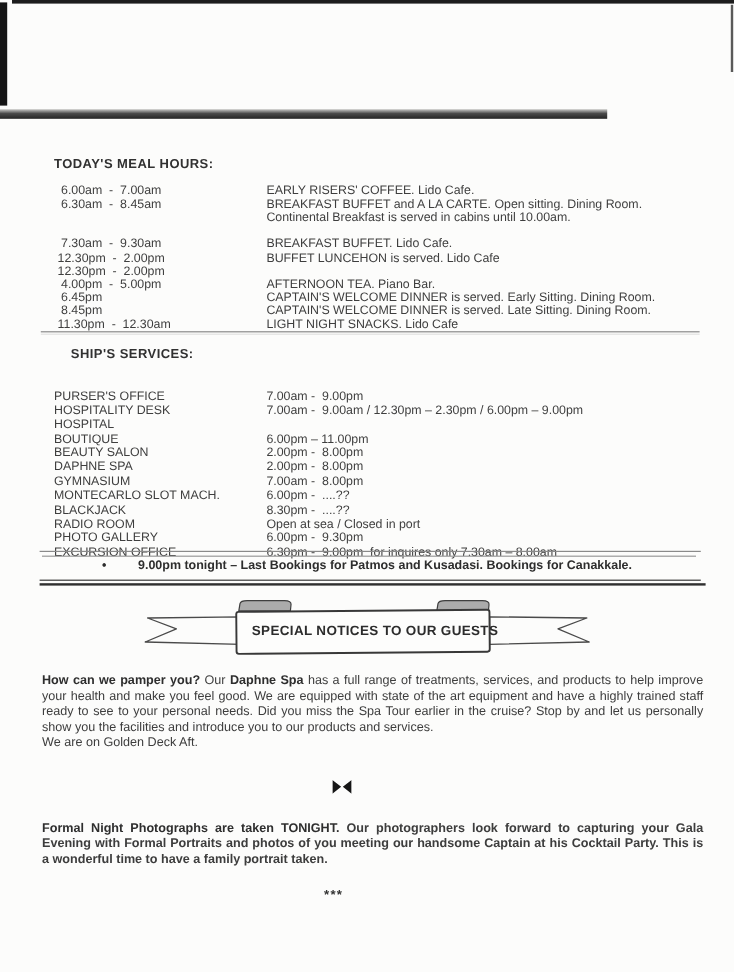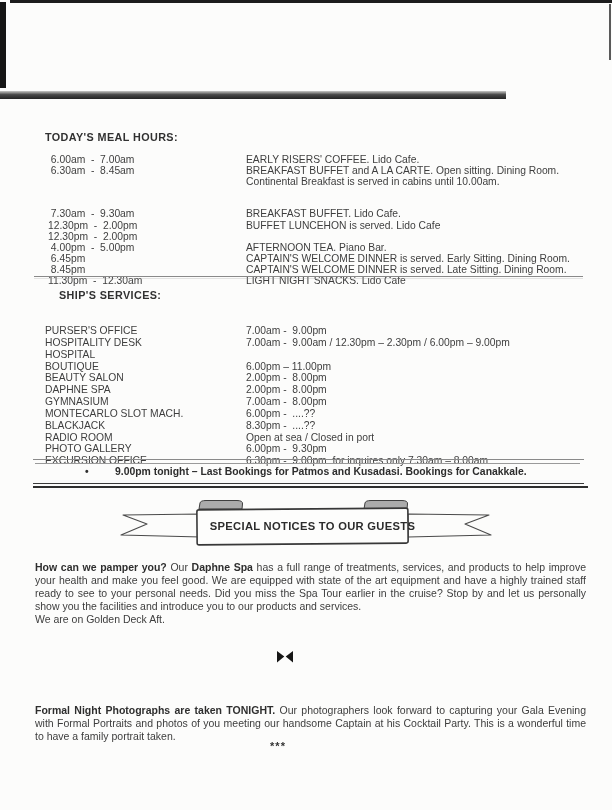--- a/index.html
+++ b/index.html
@@ -13,46 +13,46 @@
               background:linear-gradient(#c9c9c7,#4a4a4a 45%,#242424);}
   
   .sec-heading{position:absolute;margin:0;font-size:10.8px;font-weight:bold;color:#313131;
                letter-spacing:.4px;white-space:pre;}
   #meal-heading{top:131px;left:45px;text-align:center;}
   #services-heading{top:289px;left:45px;margin-left:14px;}
   
   .dtable{position:absolute;left:48px;right:18px;}
   #meal-table{top:154px;}
   #services-table{top:313px;left:45px;margin-top:12px;}
-  .trow{display:flex;font-size:10.3px;line-height:11.15px;white-space:pre;color:#3e3e3e;gap:24px;}
+  .trow{display:flex;font-size:10.3px;line-height:11.15px;white-space:pre;color:#3e3e3e;}
   #services-table .trow{line-height:11.85px;}
   #meal-table .c1{width:174px;flex:none;}
   #services-table .c1{width:177px;flex:none;}
   .c2{flex:1;}
-  .gap{margin-bottom:21px;}
+  .gap{margin-bottom:11px;}
   .rule1{position:absolute;top:276px;left:34px;width:549px;height:1px;background:#898989;
          box-shadow:0 2px 0 rgba(150,150,150,.25);}
   
   .notice{position:absolute;top:459px;left:33px;width:551px;
           border-top:1px solid #8a8a8a;border-bottom:1px solid #3a3a3a;
           padding:6px 0 6px 0;}
   .notice::before{content:"";position:absolute;top:3px;left:2px;right:4px;height:1px;background:#9a9a9a;}
   .notice::after{content:"";position:absolute;bottom:-5px;left:0;right:-4px;height:2px;background:#2f2f2f;}
   .notice-line{display:flex;padding-left:52px;font-weight:bold;font-size:10.4px;color:#2d2d2d;}
   .notice-bullet{width:30px;flex:none;}
   
   .banner{position:absolute;top:499px;left:111px;width:390px;height:54px;}
   .banner svg{display:block;width:390px;height:54px;}
   .banner-label{position:absolute;top:21px;left:96px;width:211px;text-align:center;
                 font-weight:bold;font-size:11.2px;letter-spacing:.3px;color:#2c2c2c;}
   
   .para{position:absolute;left:35px;width:551px;font-size:10.5px;line-height:12.9px;
         text-align:justify;color:#3d3d3d;}
   #spa-para{top:561px;}
-  #photo-para{top:704px;}
+  #photo-para{top:684px;font-weight:bold;}
   .para b{color:#2e2e2e;margin-top:11px;}
   .plain-line{text-align:left;}
   .bowtie{position:absolute;top:649px;left:277px;width:16px;height:12px;}
   .stars{position:absolute;top:740px;left:246px;width:64px;text-align:center;
          font-weight:bold;font-size:11px;letter-spacing:1px;color:#333;}
 </style>
 </head>
 <body>
 
 <div class="page">

